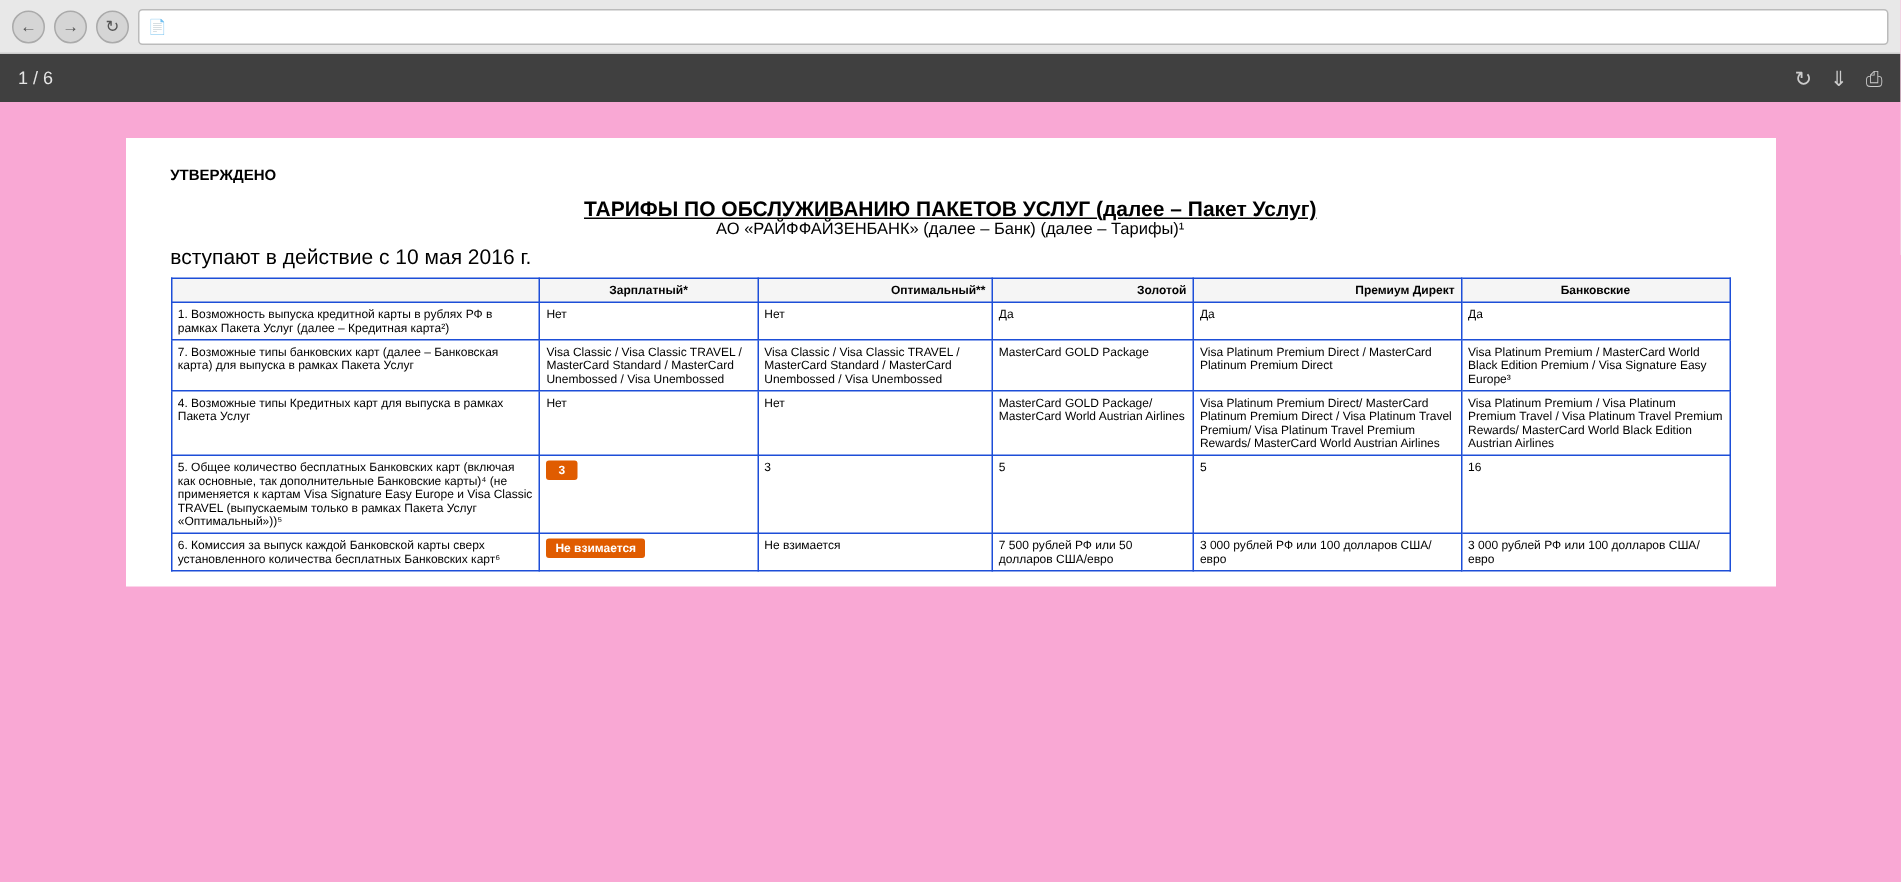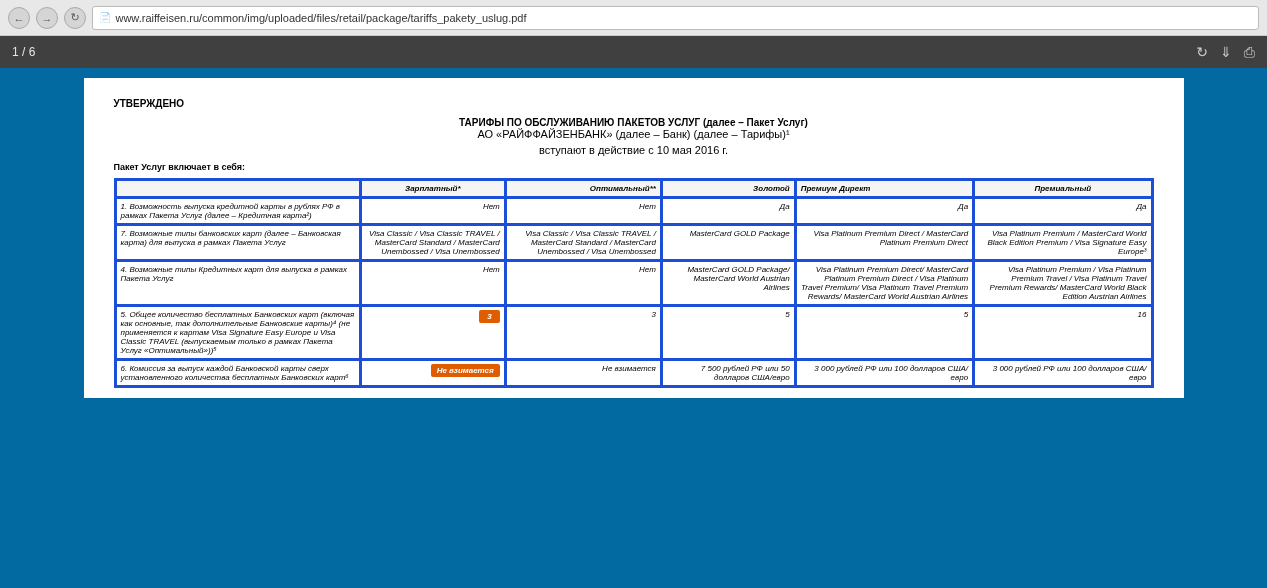--- a/index.html
+++ b/index.html
@@ -43,22 +43,22 @@
       color: #e5e5e5; font-size: 12px;
     }
     .pdf-toolbar-right {
       margin-left: auto;
       display: flex; gap: 12px;
     }
     .pdf-toolbar-icon { color: #ccc; font-size: 14px; cursor: pointer; }
 
     
     .pdf-content {
-      background: #0369a1;
-      padding: 10px 60px;
+      background: #f9a8d4;
+      padding: 24px 60px;
       min-height: 520px;
       overflow-y: auto;
     }
     .pdf-page {
       background: white;
       padding: 20px 30px 10px;
       margin: 0 auto;
       max-width: 1100px;
       font-size: 9px;
       color: #000;
@@ -69,91 +69,90 @@
       font-weight: bold;
       font-size: 10px;
       margin-bottom: 8px;
     }
     .pdf-title-block {
       text-align: center;
       margin-bottom: 4px;
     }
     .pdf-title-main {
       font-weight: bold;
-      font-size: 10px;
+      font-size: 14px;
+      text-decoration: underline;
     }
     .pdf-title-sub {
       font-size: 11px;
     }
     .pdf-effective-date {
-      font-size: 11px;
-      text-align: center;
+      font-size: 14px;
+      text-align: left;
       margin-bottom: 6px;
     }
     .pdf-package-intro {
       font-weight: bold;
       font-size: 9px;
       margin-bottom: 6px;
     }
 
     
     table {
       width: 100%;
       border-collapse: collapse;
       font-size: 8px;
     }
     th, td {
-      border: 3px solid #1d4ed8;
+      border: 1px solid #1d4ed8;
       padding: 3px 4px;
       vertical-align: top;
-      font-style: italic;
     }
     th {
       background: #f5f5f5;
       font-weight: bold;
       text-align: center;
     }
     td:first-child {
       width: 22%;
     }
     .col-zarplatny { width: 13%; text-align: center; }
     .col-optimalny { width: 14%; text-align: right; }
     .col-zolotoy { width: 12%; text-align: right; }
-    .col-premium-direct { width: 16%; text-align: left; }
+    .col-premium-direct { width: 16%; text-align: right; }
     .col-premialny { width: 16%; text-align: center; }
 
     .badge-orange {
       background: #e05c00;
       color: white;
       padding: 2px 8px;
       border-radius: 2px;
       display: inline-block;
       font-weight: bold;
     }
     .badge-orange-text {
       background: #e05c00;
       color: white;
       padding: 2px 6px;
       border-radius: 2px;
       display: inline-block;
       font-weight: bold;
       font-size: 8px;
     }
-    .center-cell { text-align: right; }
+    .center-cell { text-align: left; }
   </style>
 </head>
 <body>
 
 <div class="browser-bar">
   <div class="nav-btn">←</div>
   <div class="nav-btn">→</div>
   <div class="nav-btn">↻</div>
   <div class="url-bar">
     <span class="url-icon">📄</span>
-    <span>www.raiffeisen.ru/common/img/uploaded/files/retail/package/tariffs_pakety_uslug.pdf</span>
   </div>
 </div>
 
 <div class="pdf-toolbar">
   <span class="pdf-page-info">1 / 6</span>
   <div class="pdf-toolbar-right">
     <span class="pdf-toolbar-icon">↻</span>
     <span class="pdf-toolbar-icon">⇓</span>
     <span class="pdf-toolbar-icon">⎙</span>
   </div>
@@ -162,31 +161,30 @@
 <div class="pdf-content">
   <div class="pdf-page">
 
     <div class="pdf-header-stamp">УТВЕРЖДЕНО</div>
 
     <div class="pdf-title-block">
       <div class="pdf-title-main">ТАРИФЫ ПО ОБСЛУЖИВАНИЮ ПАКЕТОВ УСЛУГ (далее – Пакет Услуг)</div>
       <div class="pdf-title-sub">АО «РАЙФФАЙЗЕНБАНК»  (далее – Банк) (далее – Тарифы)¹</div>
     </div>
     <div class="pdf-effective-date">вступают в действие с  10 мая  2016 г.</div>
-    <div class="pdf-package-intro">Пакет Услуг включает в себя:</div>
 
     <table>
       <thead>
         <tr>
           <th></th>
           <th class="col-zarplatny">Зарплатный*</th>
           <th class="col-optimalny">Оптимальный**</th>
           <th class="col-zolotoy">Золотой</th>
           <th class="col-premium-direct">Премиум Директ</th>
-          <th class="col-premialny">Премиальный</th>
+          <th class="col-premialny">Банковские</th>
         </tr>
       </thead>
       <tbody>
 
         <tr>
           <td>1. Возможность выпуска кредитной карты  в рублях РФ в рамках Пакета Услуг (далее – Кредитная карта²)</td>
           <td class="center-cell">Нет</td>
           <td class="center-cell">Нет</td>
           <td class="center-cell">Да</td>
           <td class="center-cell">Да</td>

